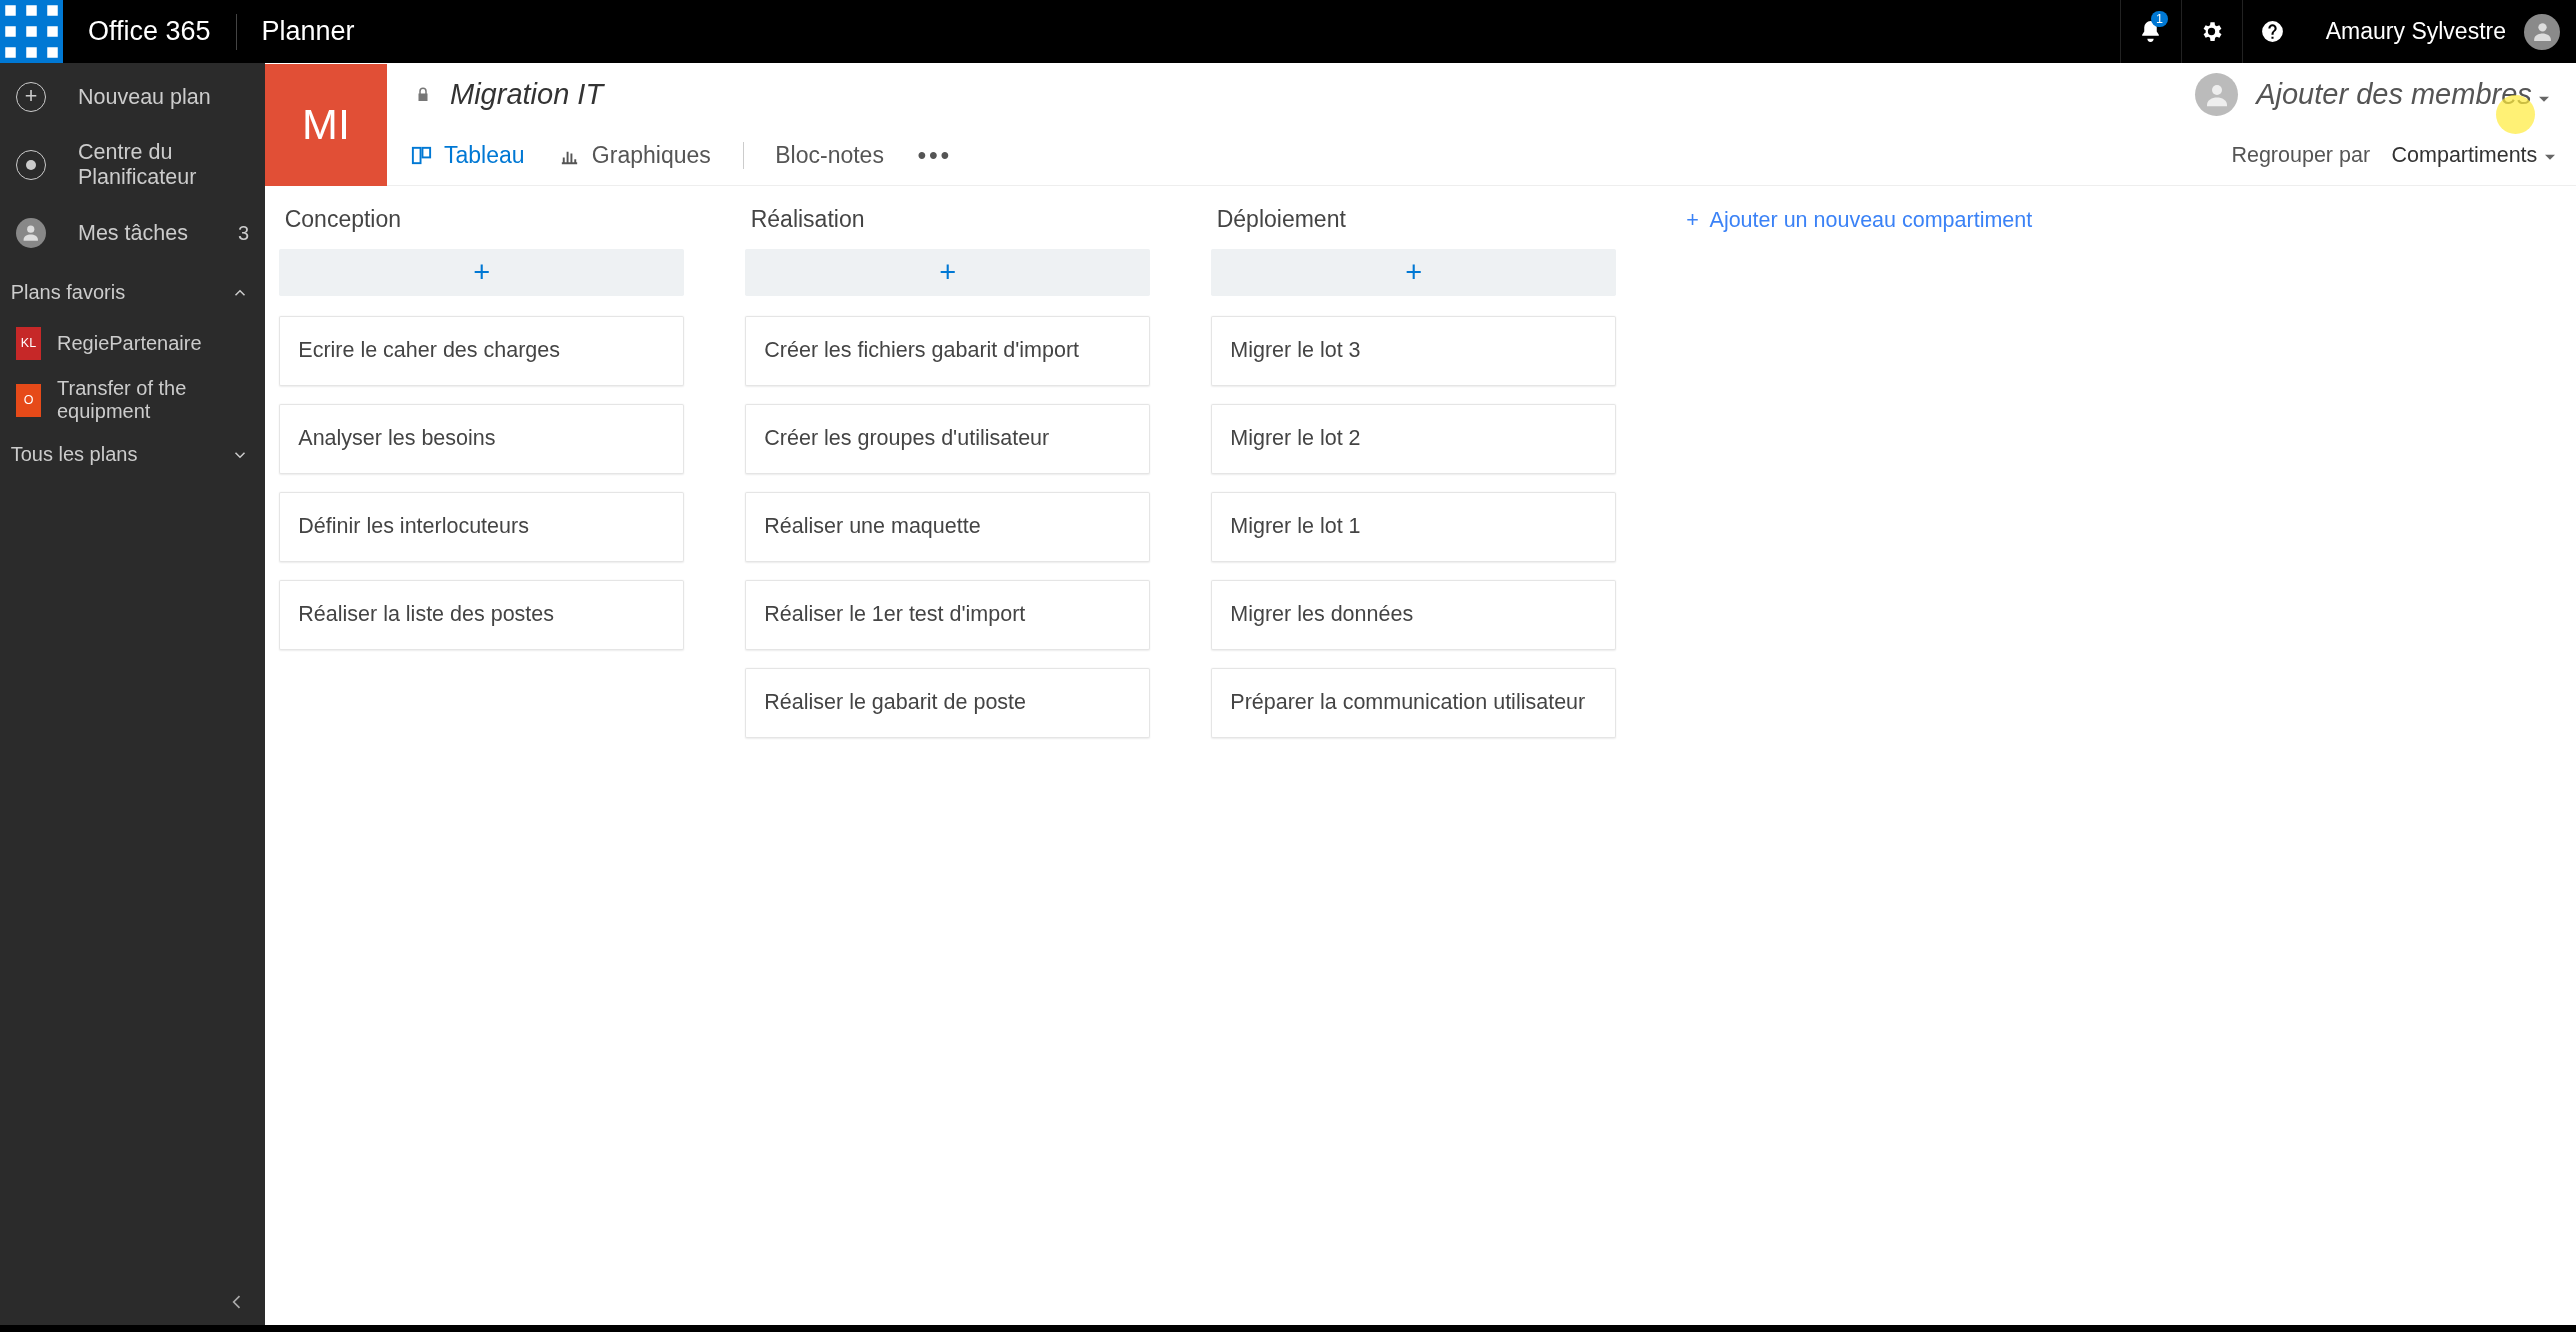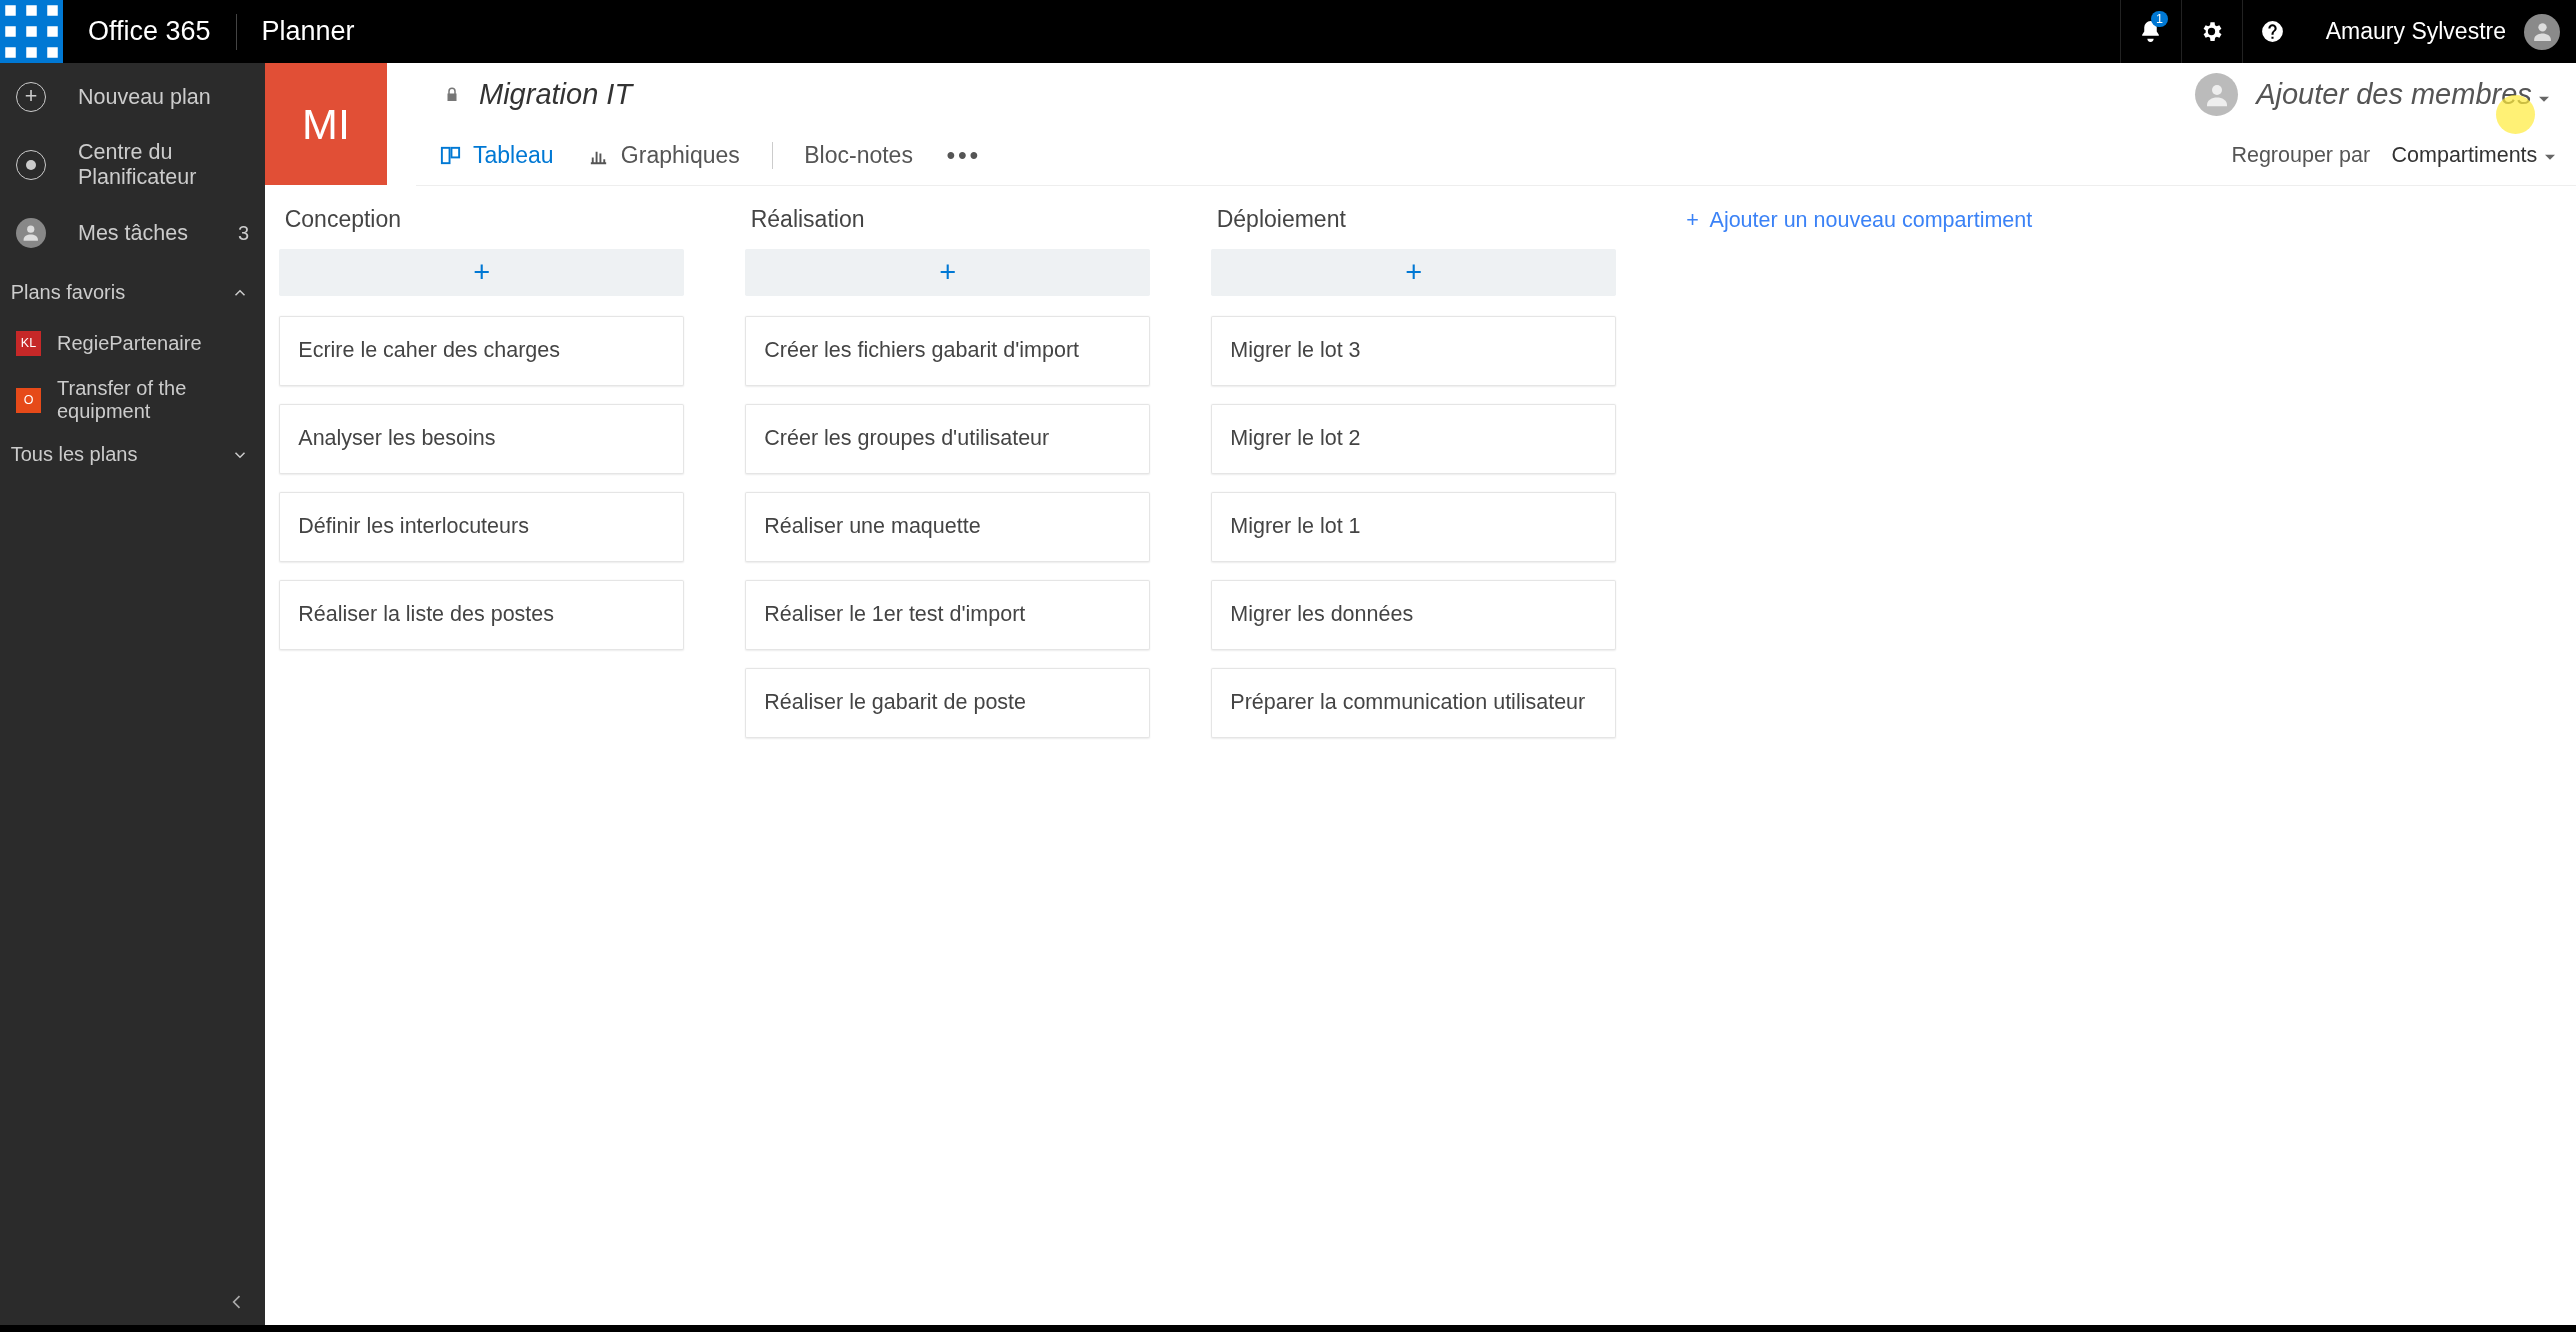--- a/index.html
+++ b/index.html
@@ -127,21 +127,21 @@
   .plan-item {
     display: flex;
     align-items: center;
     height: 57px;
     padding: 0 16px;
     gap: 16px;
     font-size: 20px;
     cursor: pointer;
   }
   .plan-swatch {
-    width: 25px; height: 25px;
+    width: 25px; height: 33px;
     display:flex; align-items:center; justify-content:center;
     color:#fff; font-size:12.5px;
     flex-shrink:0;
   }
   .plan-swatch.red { background:#c62828; }
   .plan-swatch.orange { background:#e64a19; }
   .nav-collapse {
     position: absolute;
     bottom: 12.5px;
     right: 18px;
@@ -153,23 +153,22 @@
   
   .main {
     flex: 1;
     display: flex;
     flex-direction: column;
     min-width: 0;
     background: #fff;
   }
   .plan-header {
     display: flex;
-    align-items: flex-start;
+    align-items: center;
     flex-shrink: 0;
-    gap: 29px;
   }
   .plan-tile {
     width: 122px; height: 122px;
     background: #e14f36;
     color: #fff;
     display: flex;
     align-items: center;
     justify-content: center;
     font-size: 43px;
     font-weight: 400;

